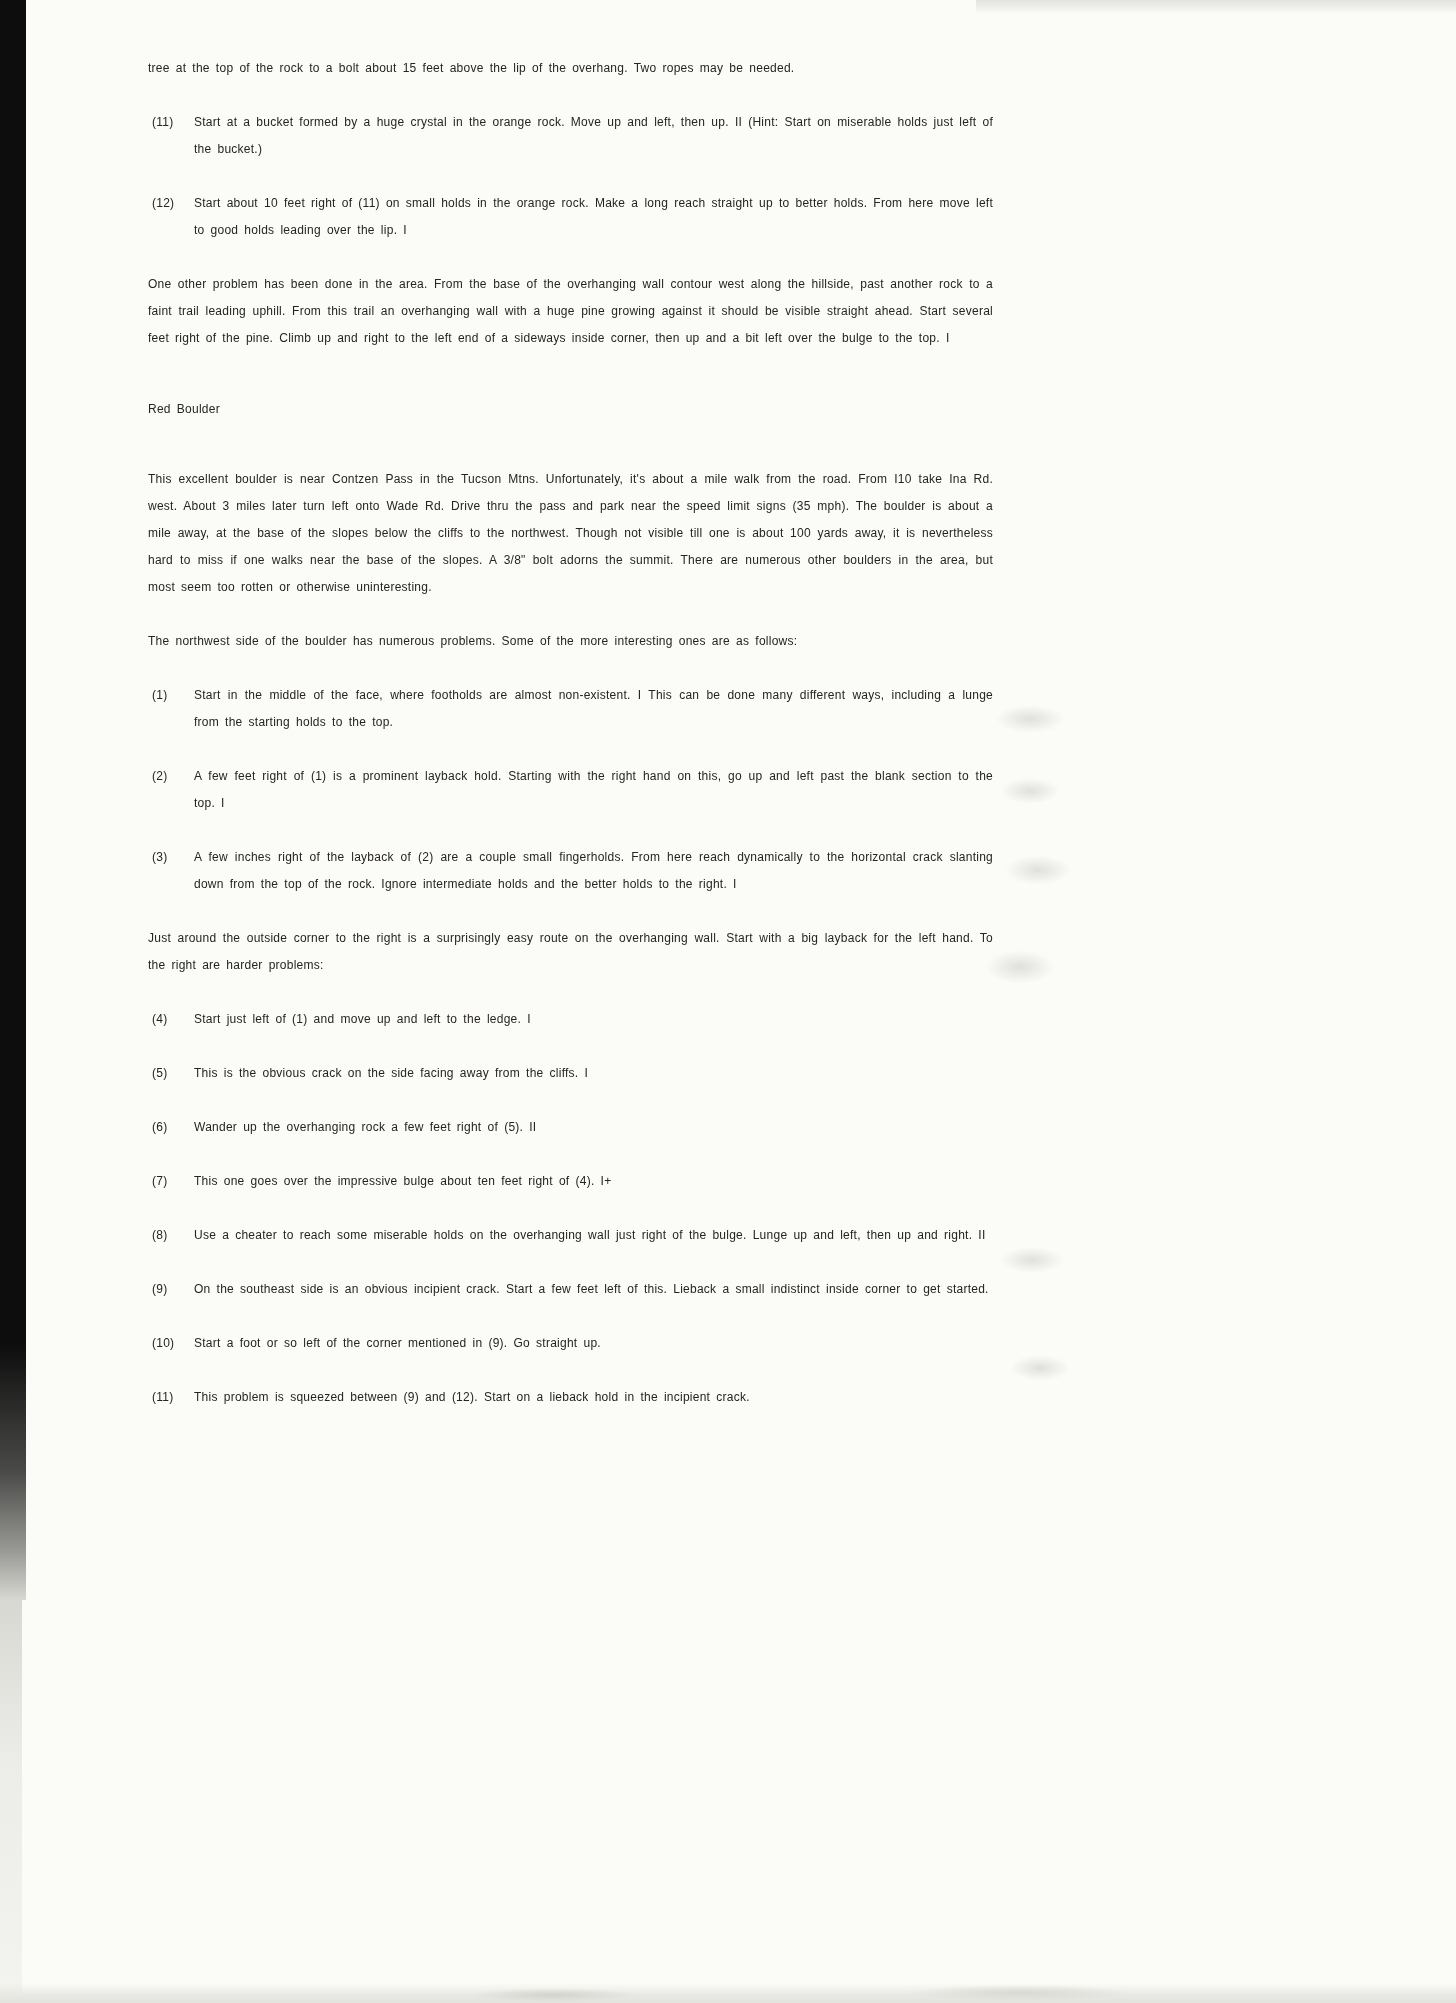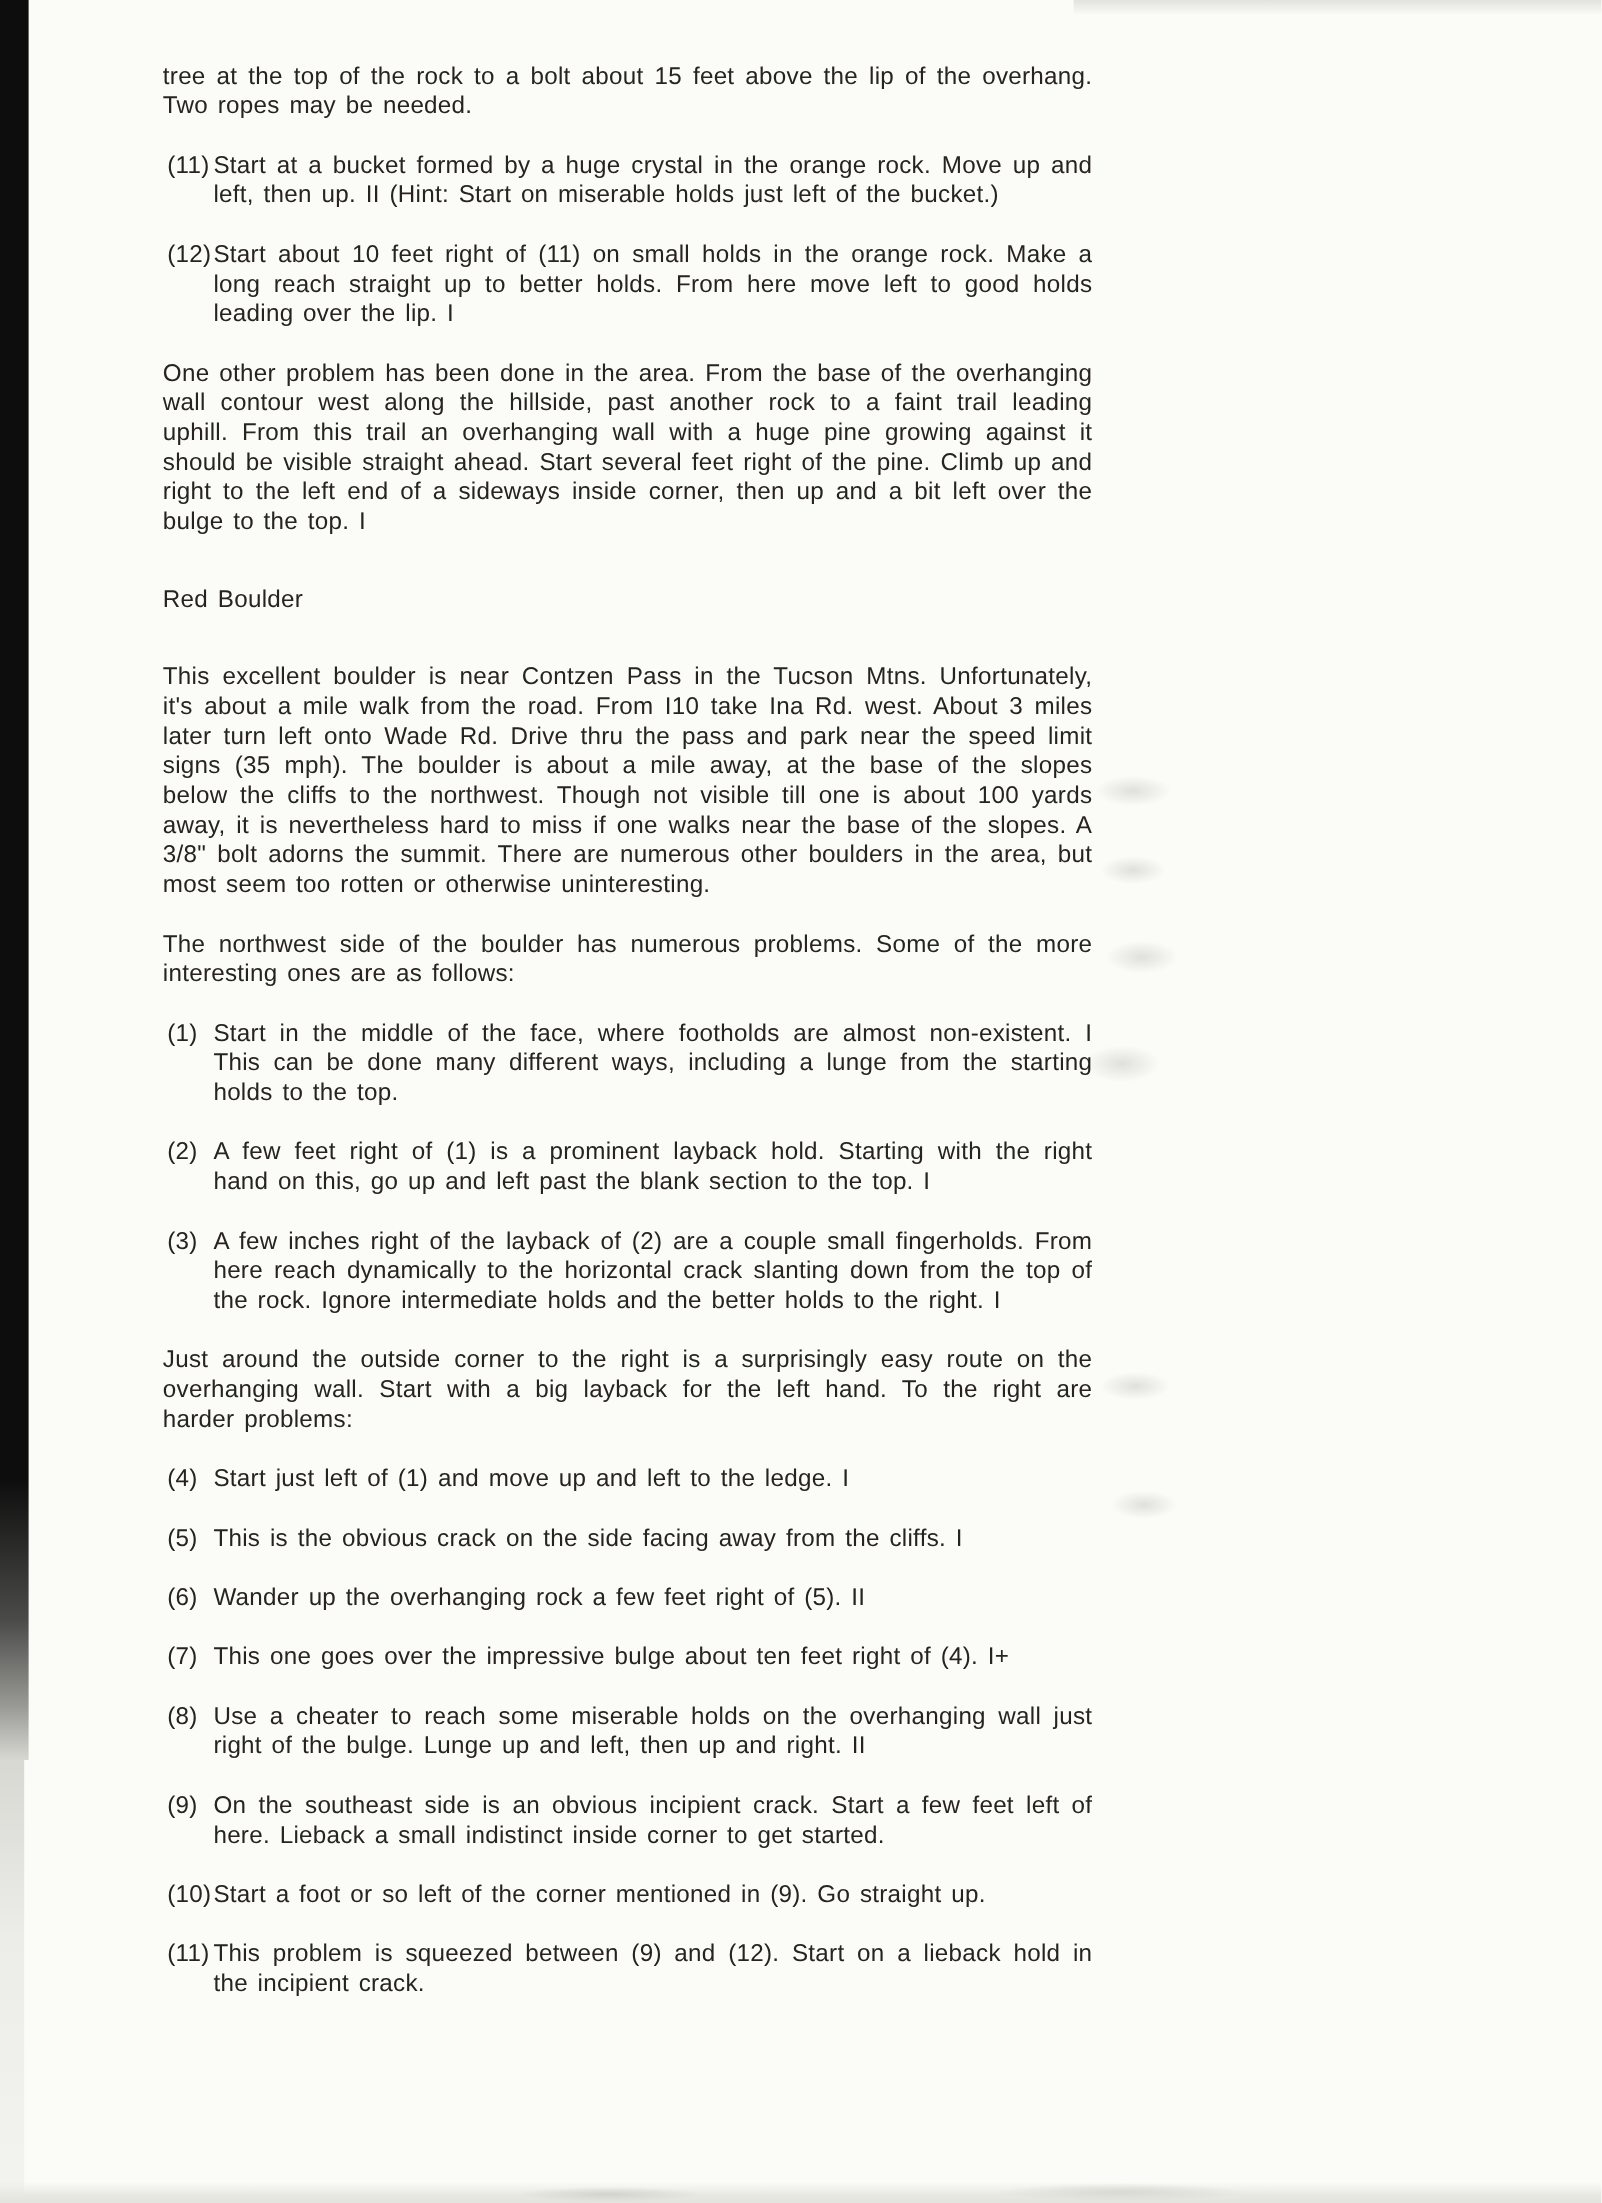--- a/index.html
+++ b/index.html
@@ -66,21 +66,21 @@
     height: 14px;
     background: linear-gradient(to bottom, rgba(205,205,200,0.55), rgba(205,205,200,0));
   }
 
   
   .content {
     position: absolute;
     left: 148px;
     top: 55px;
     width: 845px;
-    font-size: 22px;
+    font-size: 12px;
     line-height: 27px;
     letter-spacing: 0.25px;
     word-spacing: 2.5px;
   }
   .para {
     margin: 0 0 27px 0;
     text-align: justify;
   }
   .item {
     display: flex;
@@ -172,21 +172,21 @@
     <p class="txt">This one goes over the impressive bulge about ten feet right of (4).  I+</p>
   </div>
 
   <div class="item">
     <span class="num">(8)</span>
     <p class="txt">Use a cheater to reach some miserable holds on the overhanging wall just right of the bulge.  Lunge up and left, then up and right.  II</p>
   </div>
 
   <div class="item">
     <span class="num">(9)</span>
-    <p class="txt">On the southeast side is an obvious incipient crack.  Start a few feet left of here.  Lieback a small indistinct inside corner to get started.</p>
+    <p class="txt">On the southeast side is an obvious incipient crack.  Start a few feet left of this.  Lieback a small indistinct inside corner to get started.</p>
   </div>
 
   <div class="item">
     <span class="num">(10)</span>
     <p class="txt">Start a foot or so left of the corner mentioned in (9).  Go straight up.</p>
   </div>
 
   <div class="item">
     <span class="num">(11)</span>
     <p class="txt">This problem is squeezed between (9) and (12).  Start on a lieback hold in the incipient crack.</p>

